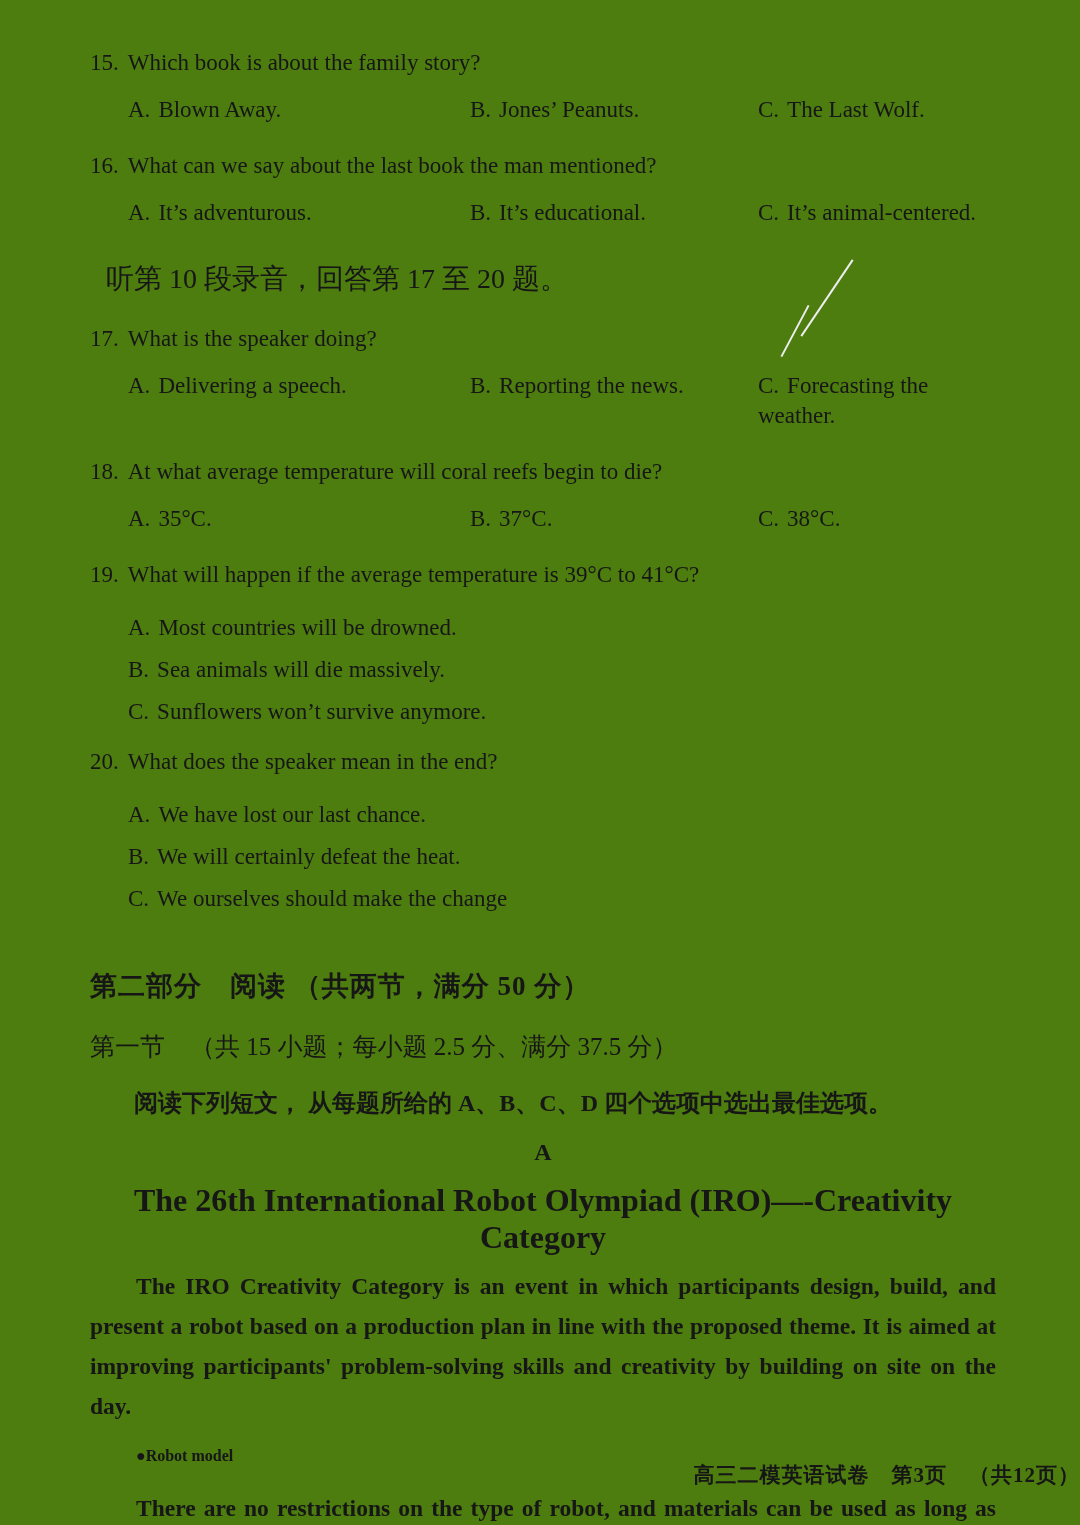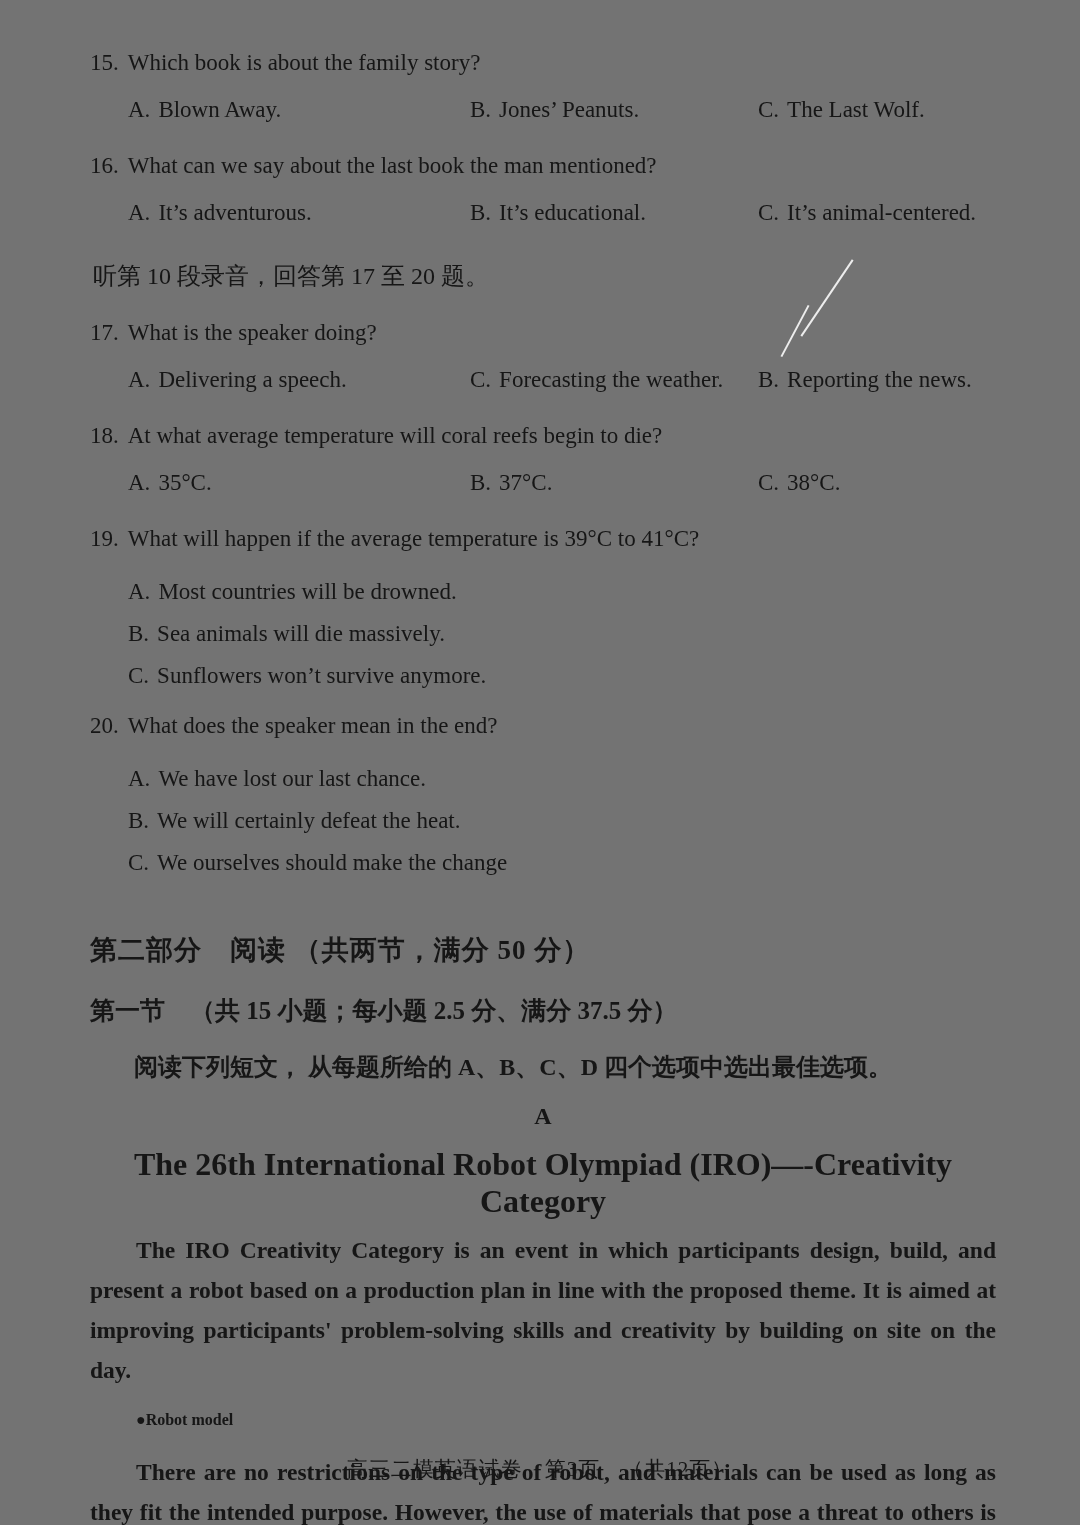--- a/index.html
+++ b/index.html
@@ -2,21 +2,21 @@
 <html><head>
 <meta charset="utf-8">
 <style>
   * { margin: 0; padding: 0; box-sizing: border-box; }
   html, body { background: #ffffff; }
   .page {
     position: relative;
     width: 1080px;
     height: 1525px;
     margin: 0 auto;
-    background: #737373;
+    background: #4d7c0f;
     color: #161616;
     font-family: "Liberation Serif", "DejaVu Serif", serif;
     overflow: hidden;
   }
   .content { padding: 48px 84px 0 90px; }
 
   .q-line { font-size: 23px; line-height: 30px; margin-bottom: 17px; }
   .q-num { margin-right: 9px; }
   .q-stem {}
 
@@ -27,47 +27,47 @@
     font-size: 23px;
     line-height: 30px;
     margin-bottom: 26px;
   }
   .opt-label { margin-right: 8px; }
   .italic { }
 
   .options-stack { padding-left: 38px; font-size: 23px; margin-bottom: 14px; }
   .options-stack .opt { display: block; line-height: 42px; }
 
-  .listening-note { font-size: 24px; margin: 32px 0 26px 3px; }
+  .listening-note { font-size: 28px; margin: 32px 0 26px 16px; }
 
   .part-heading { font-size: 27px; font-weight: bold; margin-top: 48px; letter-spacing: 1px; }
-  .sub-heading  { font-size: 25px; font-weight: bold; margin-top: 26px; }
+  .sub-heading  { font-size: 25px; font-weight: normal; margin-top: 26px; }
   .read-instruction { font-size: 24px; font-weight: bold; margin-top: 24px; padding-left: 44px; }
 
   .passage-label { text-align: center; font-weight: bold; font-size: 24px; margin-top: 20px; }
   .passage-title { text-align: center; font-weight: bold; font-size: 32px; margin-top: 16px; }
   .para {
     font-size: 23.5px;
     line-height: 40px;
     text-align: justify;
     text-indent: 46px;
     margin-top: 10px;
     font-weight: 600;
   }
   .robots-heading { font-size: 24px; font-weight: bold; margin-top: 10px; line-height: 40px; }
   .bullet { font-size: 16px; font-weight: bold; padding-left: 46px; margin-top: 8px; line-height: 44px; }
 
   .footer {
     position: absolute;
-    bottom: 42px;
+    bottom: 36px;
     left: 0;
     width: 100%;
-    text-align: center;
+    text-align: right;
     font-size: 21px;
-    font-weight: 400;
+    font-weight: 700;
     letter-spacing: 1px;
   }
 
   
   .artifact { position: absolute; background: #ededed; }
   .a1 { width: 2px; height: 92px; left: 826px; top: 252px; transform: rotate(34deg); }
   .a2 { width: 2px; height: 58px; left: 794px; top: 302px; transform: rotate(28deg); }
 </style>
 </head>
 <body>
@@ -95,22 +95,22 @@
         <span class="opt"><span class="opt-label">C.</span><span class="opt-text">It’s animal-centered.</span></span>
       </div>
     </section>
 
     <p class="listening-note">听第 10 段录音，回答第 17 至 20 题。</p>
 
     <section class="question">
       <p class="q-line"><span class="q-num">17.</span><span class="q-stem">What is the speaker doing?</span></p>
       <div class="options-row">
         <span class="opt"><span class="opt-label">A.</span><span class="opt-text">Delivering a speech.</span></span>
+        <span class="opt"><span class="opt-label">B.</span><span class="opt-text">Reporting the news.</span></span>
         <span class="opt"><span class="opt-label">C.</span><span class="opt-text">Forecasting the weather.</span></span>
-        <span class="opt"><span class="opt-label">B.</span><span class="opt-text">Reporting the news.</span></span>
       </div>
     </section>
 
     <section class="question">
       <p class="q-line"><span class="q-num">18.</span><span class="q-stem">At what average temperature will coral reefs begin to die?</span></p>
       <div class="options-row">
         <span class="opt"><span class="opt-label">A.</span><span class="opt-text">35°C.</span></span>
         <span class="opt"><span class="opt-label">B.</span><span class="opt-text">37°C.</span></span>
         <span class="opt"><span class="opt-label">C.</span><span class="opt-text">38°C.</span></span>
       </div>

